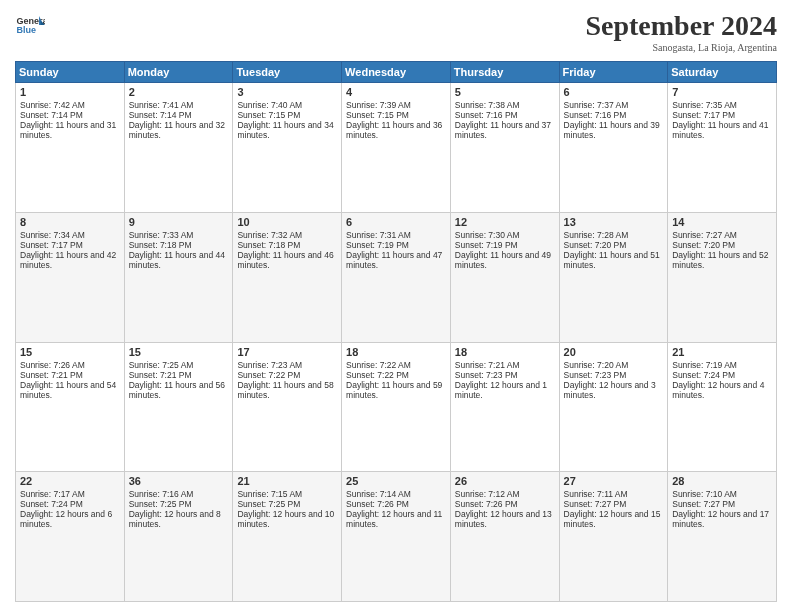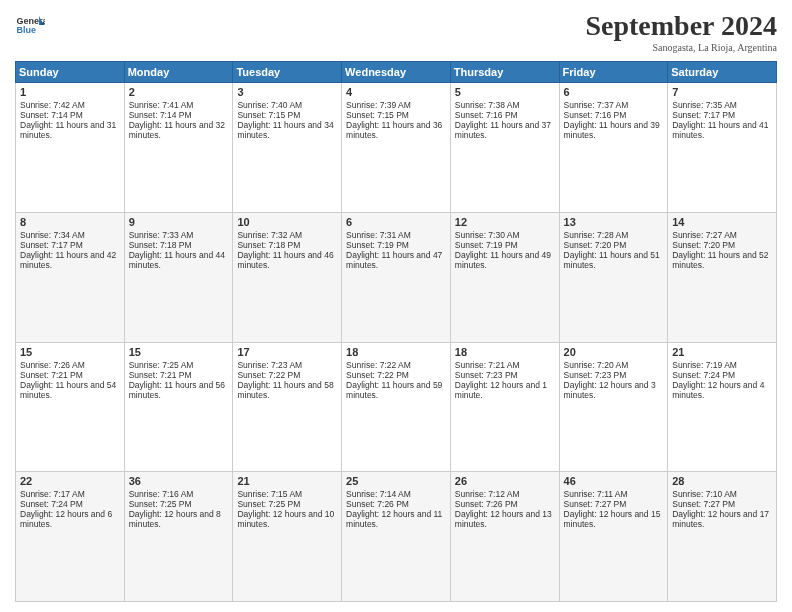--- a/index.html
+++ b/index.html
@@ -140,18 +140,18 @@
           <td><span class="day-num">18</span>Sunrise: 7:21 AM<br>Sunset: 7:23 PM<br>Daylight: 12 hours and 1 minute.</td>
           <td><span class="day-num">20</span>Sunrise: 7:20 AM<br>Sunset: 7:23 PM<br>Daylight: 12 hours and 3 minutes.</td>
           <td><span class="day-num">21</span>Sunrise: 7:19 AM<br>Sunset: 7:24 PM<br>Daylight: 12 hours and 4 minutes.</td>
         </tr>
         <tr>
           <td><span class="day-num">22</span>Sunrise: 7:17 AM<br>Sunset: 7:24 PM<br>Daylight: 12 hours and 6 minutes.</td>
           <td><span class="day-num">36</span>Sunrise: 7:16 AM<br>Sunset: 7:25 PM<br>Daylight: 12 hours and 8 minutes.</td>
           <td><span class="day-num">21</span>Sunrise: 7:15 AM<br>Sunset: 7:25 PM<br>Daylight: 12 hours and 10 minutes.</td>
           <td><span class="day-num">25</span>Sunrise: 7:14 AM<br>Sunset: 7:26 PM<br>Daylight: 12 hours and 11 minutes.</td>
           <td><span class="day-num">26</span>Sunrise: 7:12 AM<br>Sunset: 7:26 PM<br>Daylight: 12 hours and 13 minutes.</td>
-          <td><span class="day-num">46</span>Sunrise: 7:11 AM<br>Sunset: 7:27 PM<br>Daylight: 12 hours and 15 minutes.</td>
+          <td><span class="day-num">27</span>Sunrise: 7:11 AM<br>Sunset: 7:27 PM<br>Daylight: 12 hours and 15 minutes.</td>
           <td><span class="day-num">28</span>Sunrise: 7:10 AM<br>Sunset: 7:27 PM<br>Daylight: 12 hours and 17 minutes.</td>
         </tr>
       </tbody>
   </table>
 </div>
 
 </body></html>

